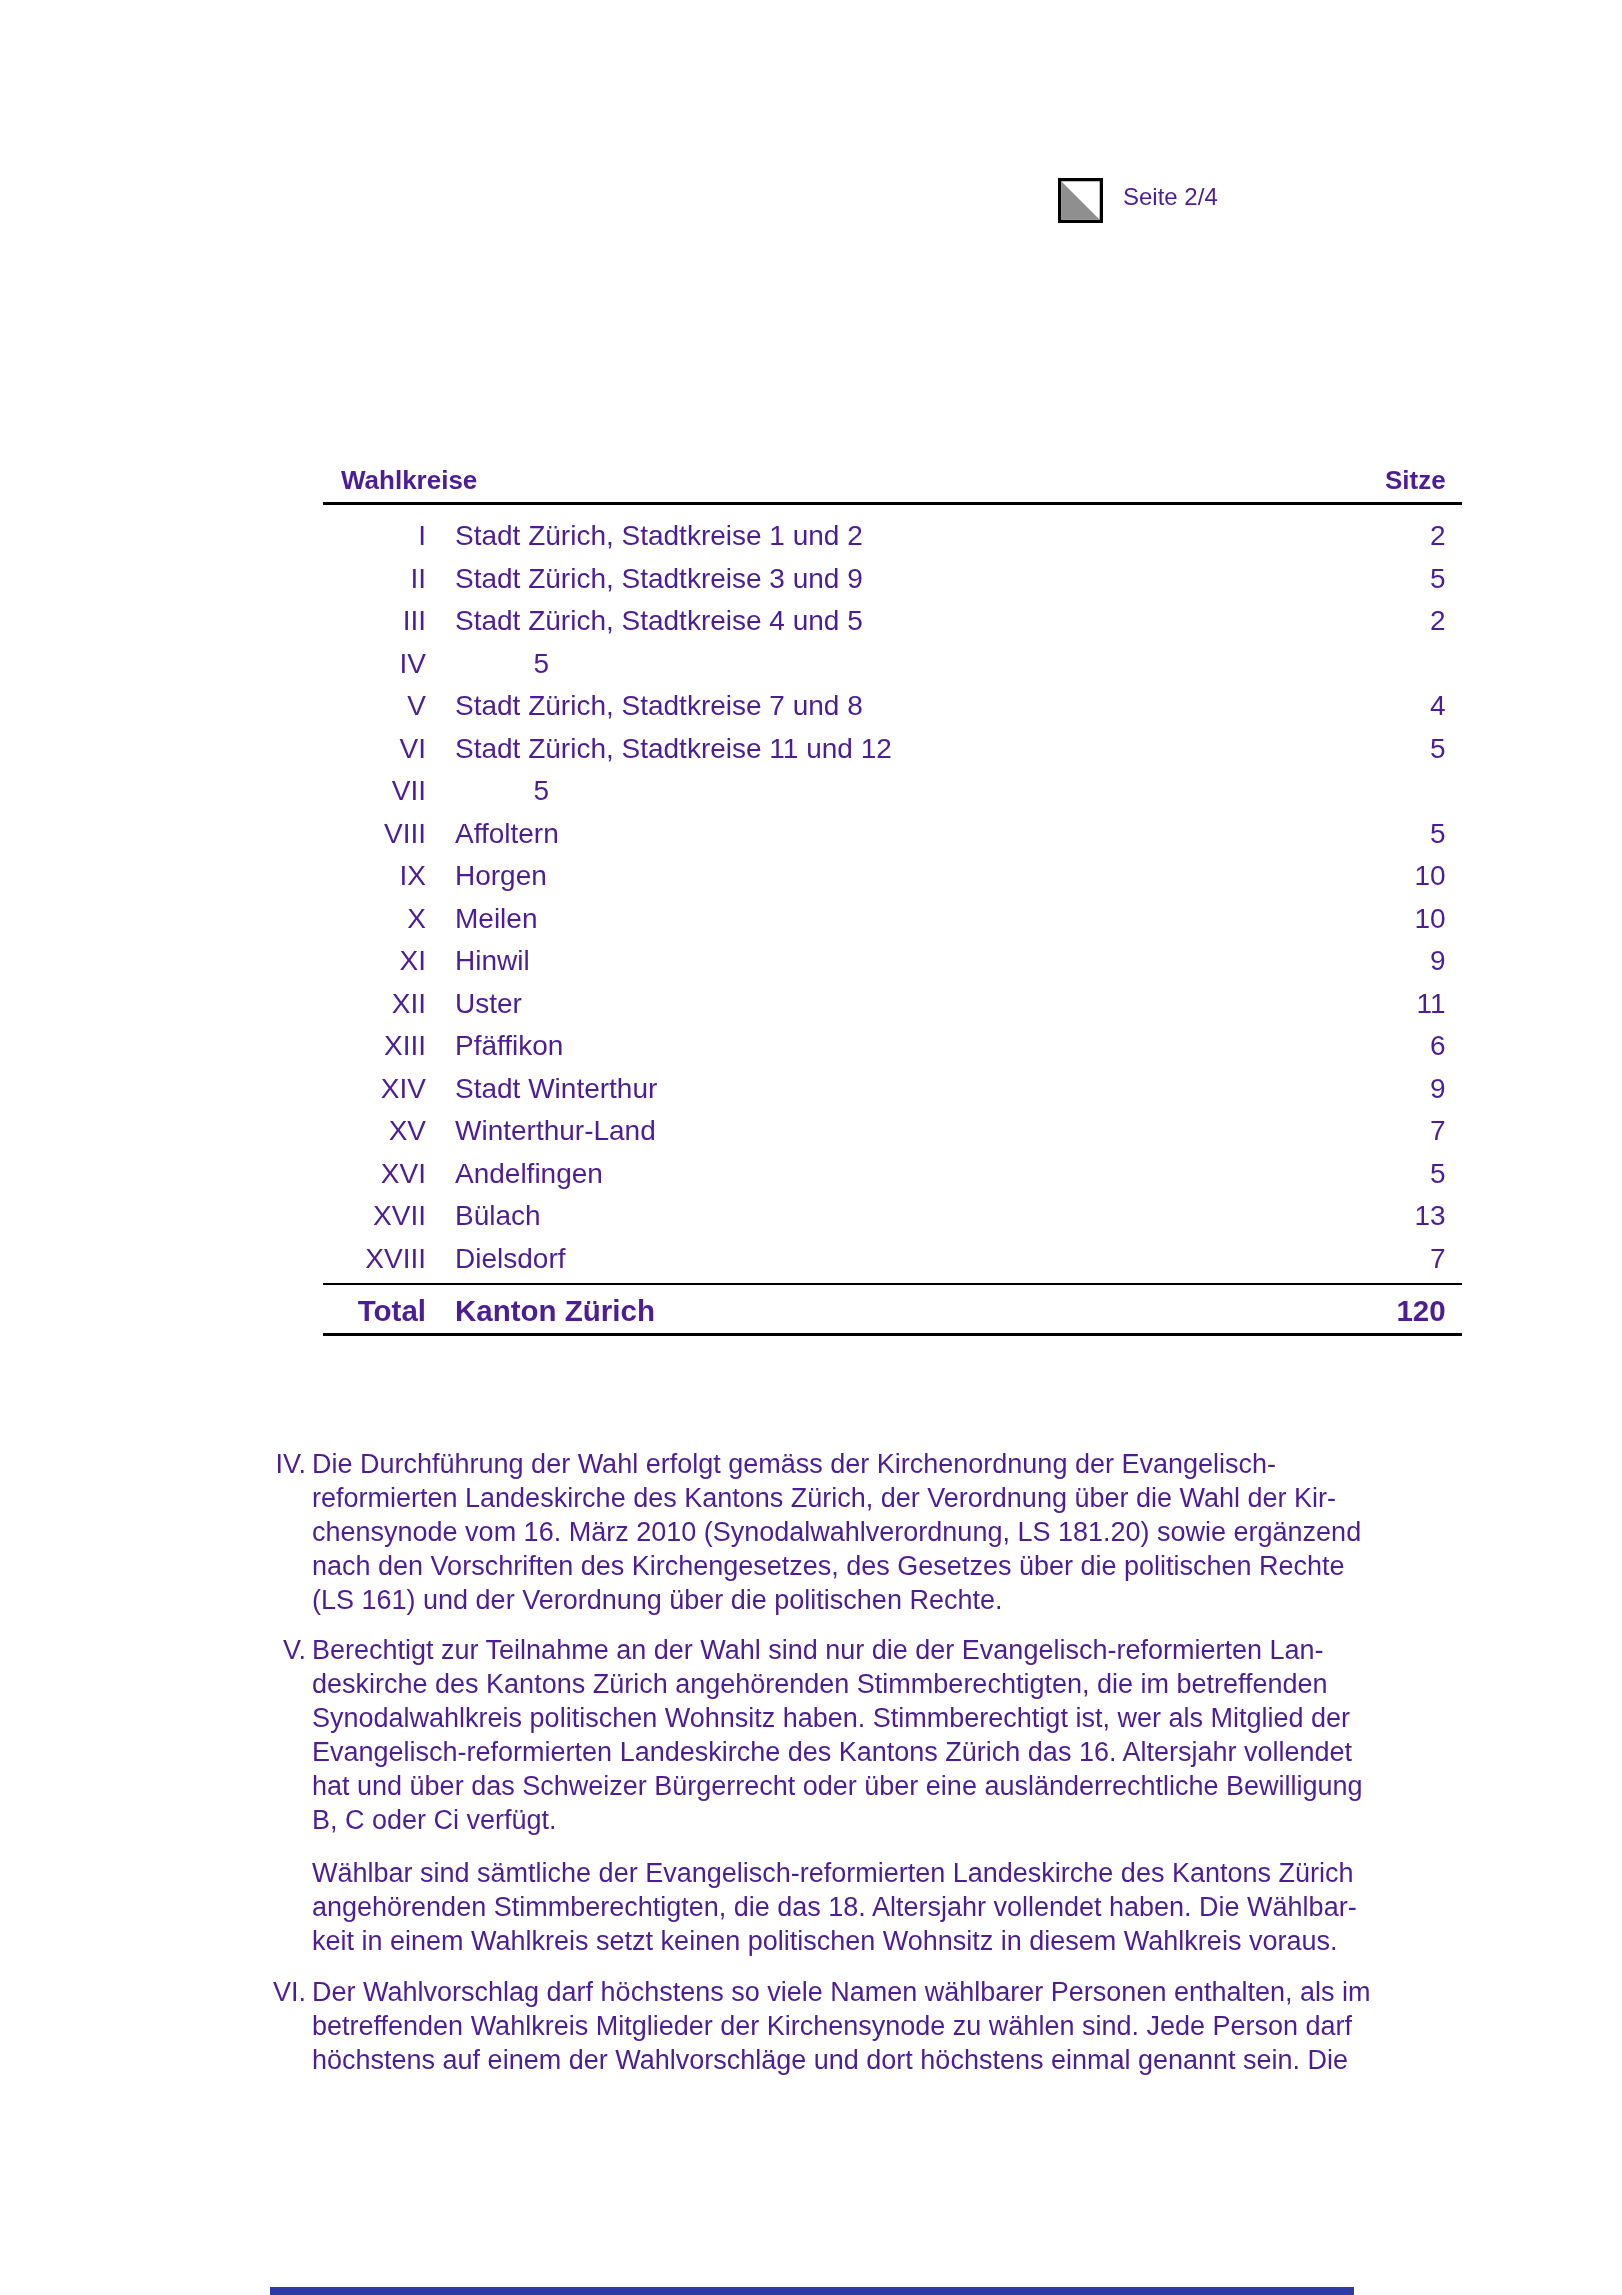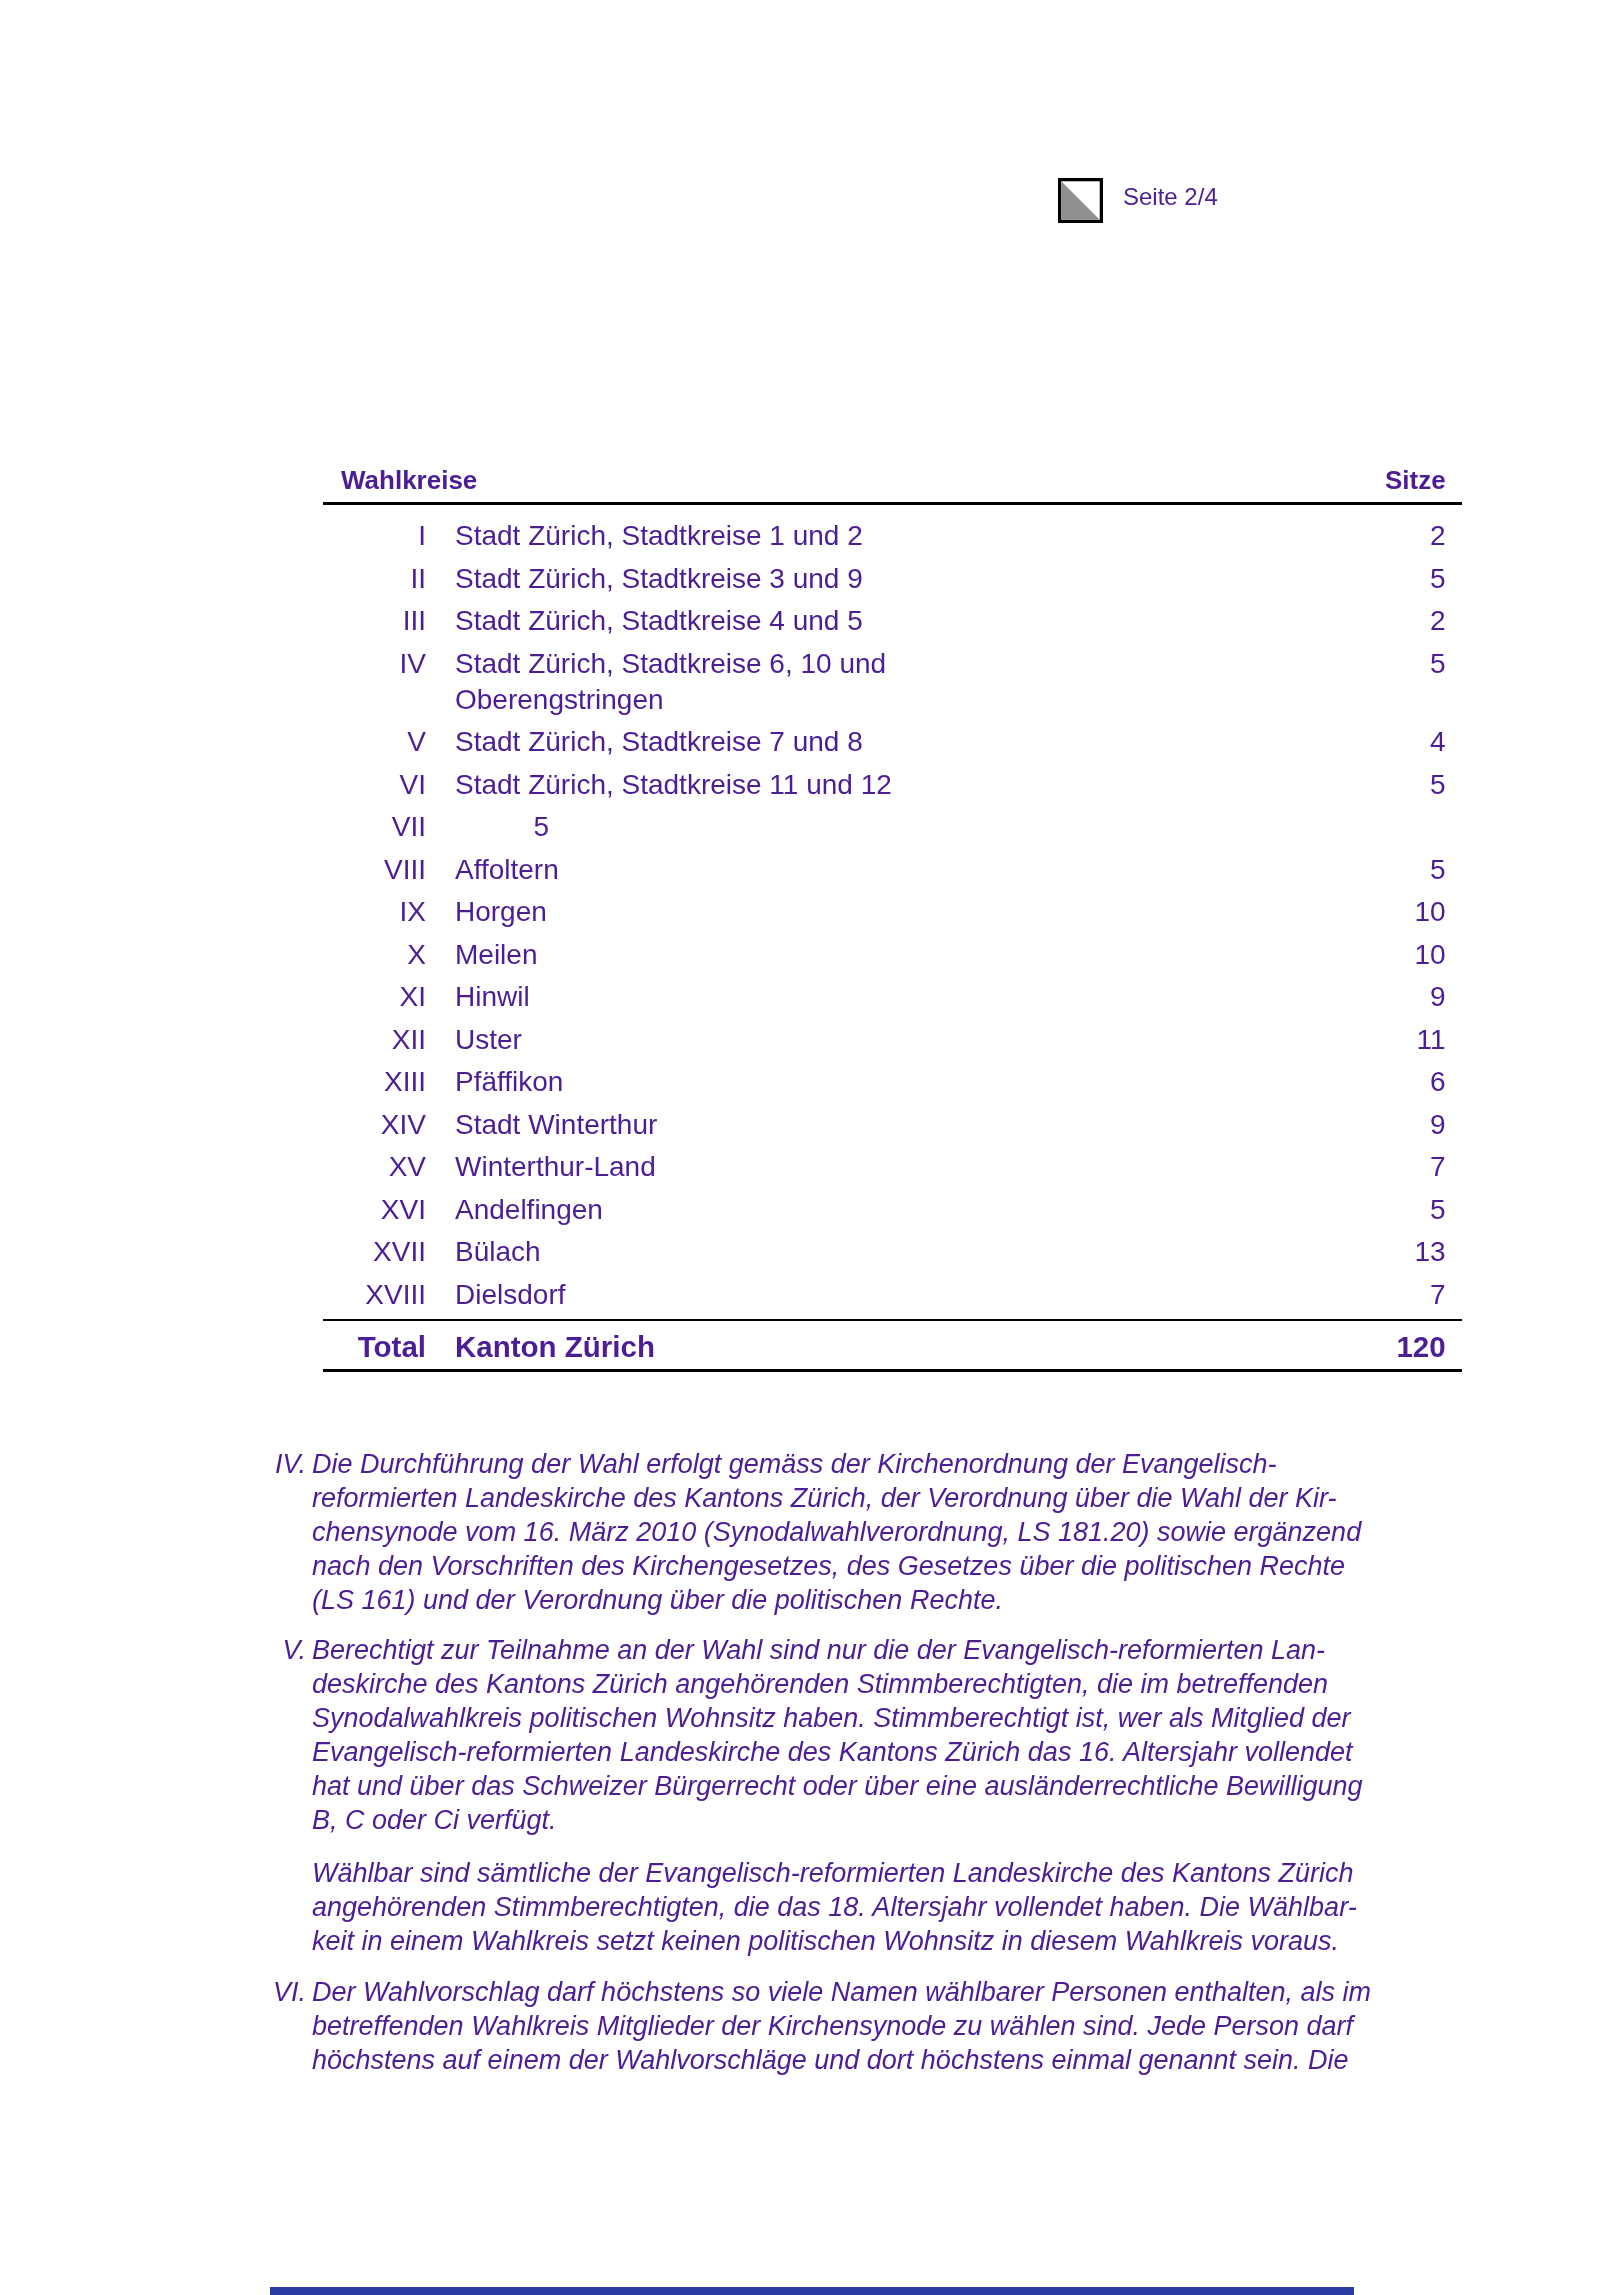--- a/index.html
+++ b/index.html
@@ -24,21 +24,21 @@
   .cell-num{width:103px;text-align:right;flex:0 0 auto;}
   .cell-name{flex:1 1 auto;margin-left:29px;white-space:pre;}
   .cell-seats{flex:0 0 auto;width:123px;text-align:right;padding-right:16.4px;}
   .tsep{border-top:2.5px solid #000;}
   .total-row{
     display:flex;align-items:flex-start;font-weight:bold;font-size:29.5px;line-height:34px;
     padding:8.2px 0 4.9px 0;border-bottom:3.3px solid #000;
   }
 
   
-  .para{position:absolute;left:252px;display:flex;font-size:27px;line-height:34px;font-style:italic;}
+  .para{position:absolute;left:252px;display:flex;font-size:27px;line-height:34px;}
   .pnum{width:54px;text-align:right;flex:0 0 auto;}
   .ptext{margin-left:6px;white-space:pre;flex:0 0 auto;}
   .para-iv{top:1447px;}
   .para-v{top:1633px;}
   .para-v2{top:1856px;}
   .para-vi{top:1975px;}
 
   
   .bottom-bar{position:absolute;left:270px;top:2287px;width:1084px;height:8.2px;}
 </style>
@@ -71,22 +71,20 @@
           <span class="cell-name">Stadt Zürich, Stadtkreise 3 und 9</span>
           <span class="cell-seats">5</span>
         </div>
       <div class="trow">
           <span class="cell-num">III</span>
           <span class="cell-name">Stadt Zürich, Stadtkreise 4 und 5</span>
           <span class="cell-seats">2</span>
         </div>
       <div class="trow">
           <span class="cell-num">IV</span>
-          <span class="cell-name">Stadt Zürich, Stadtkreise 6, 10 und
-Oberengstringen</span>
           <span class="cell-seats">5</span>
         </div>
       <div class="trow">
           <span class="cell-num">V</span>
           <span class="cell-name">Stadt Zürich, Stadtkreise 7 und 8</span>
           <span class="cell-seats">4</span>
         </div>
       <div class="trow">
           <span class="cell-num">VI</span>
           <span class="cell-name">Stadt Zürich, Stadtkreise 11 und 12</span>

